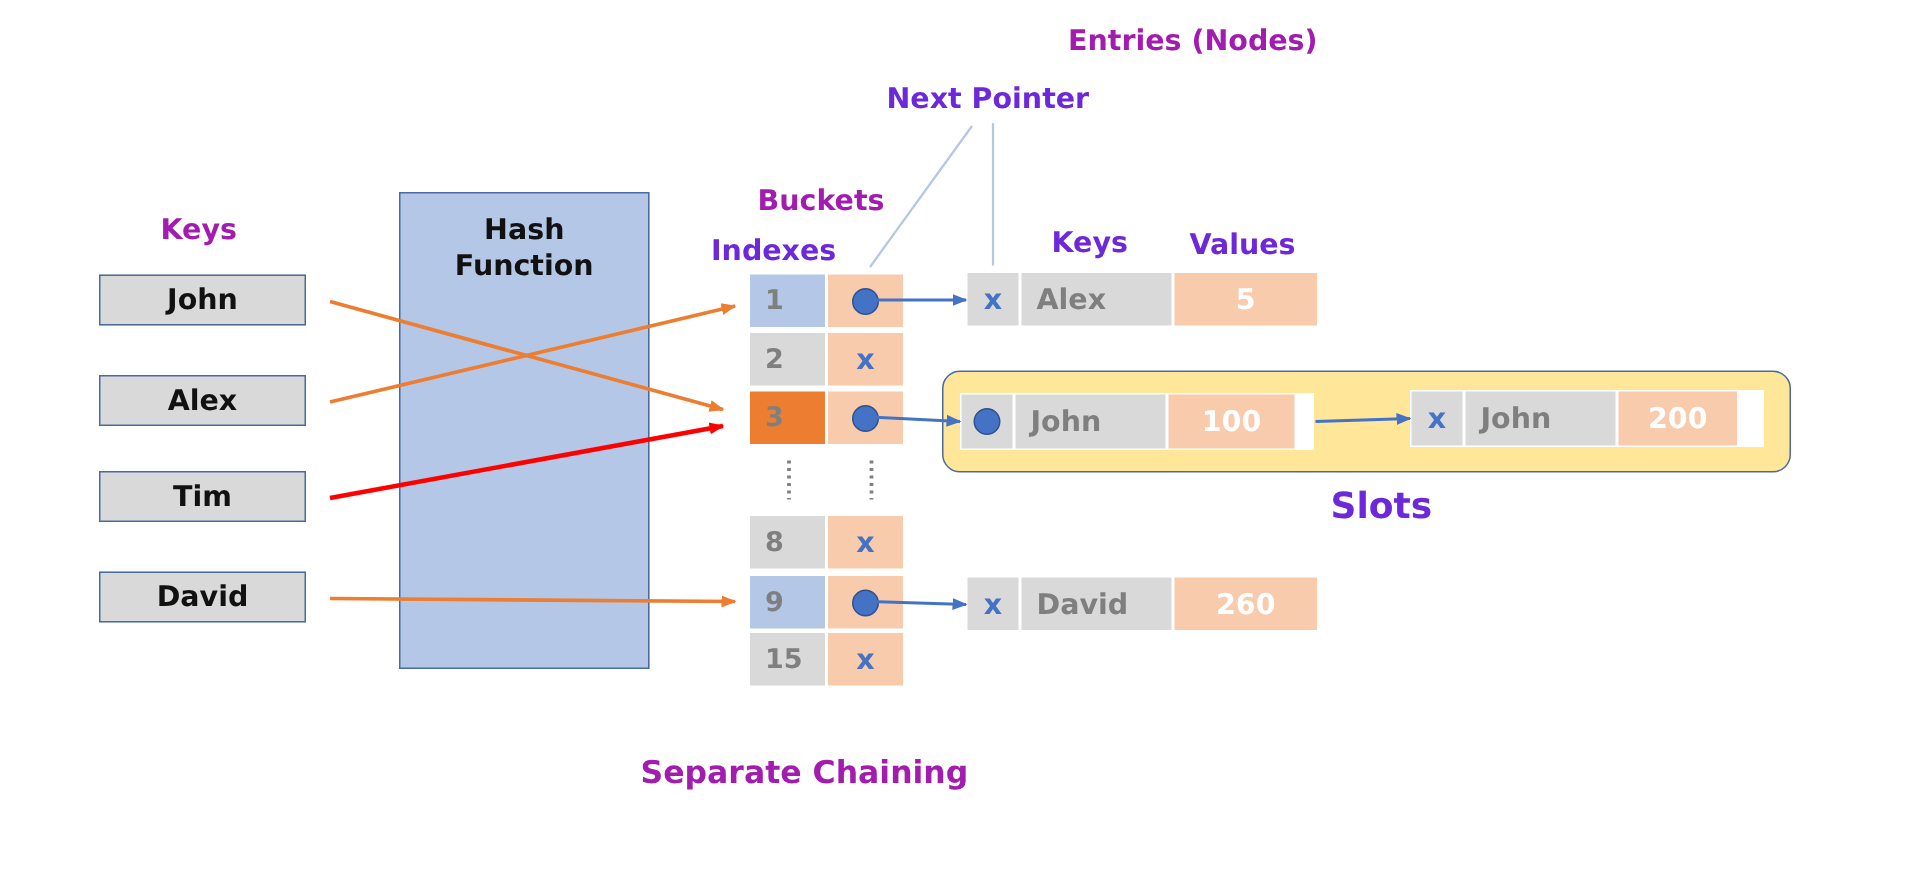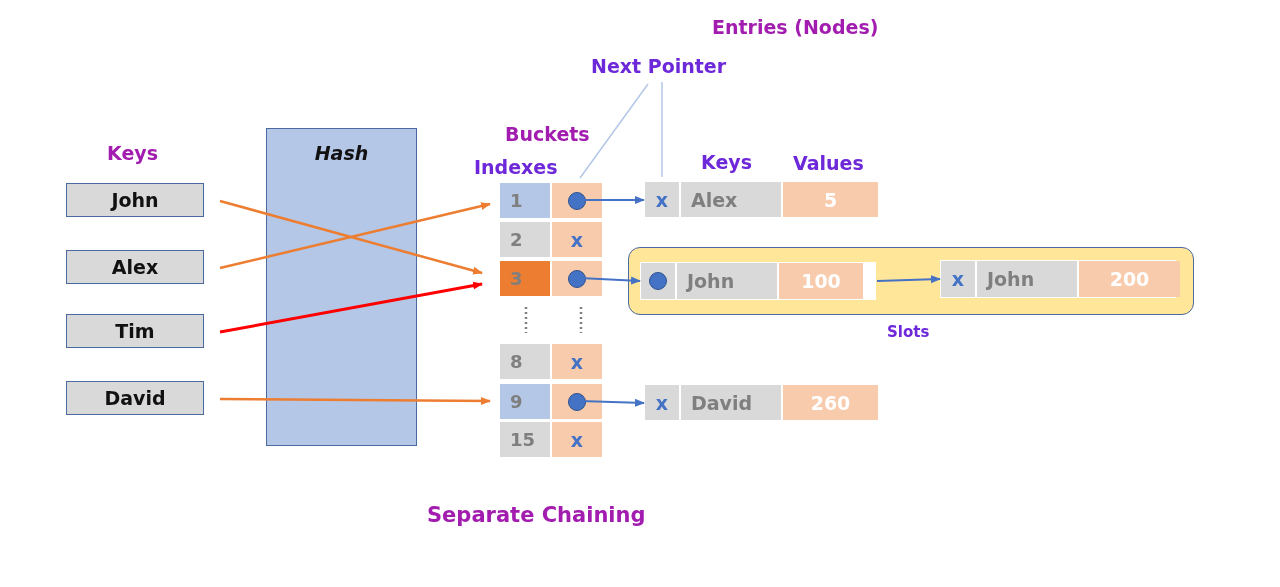--- a/index.html
+++ b/index.html
@@ -4,22 +4,22 @@
 <style>
   html, body { margin: 0; padding: 0; background: #ffffff; }
   body { width: 1280px; height: 587px; position: relative; overflow: hidden;
          font-family: "DejaVu Sans", sans-serif; }
   .lbl { position: absolute; font-weight: bold; white-space: nowrap; }
   .black { color: #a21caf; }
   .pale { color: #6d28d9; }
   .keybox { position: absolute; left: 66px; width: 138px; height: 34px; box-sizing: border-box;
             background: #d9d9d9; border: 1.5px solid #4a6aa0; display: flex; align-items: center;
             justify-content: center; font-weight: bold; font-size: 19px; color: #111; }
-  .hash { position: absolute; left: 266px; top: 128px; width: 151px; height: 318px; box-sizing: border-box;
-          background: #b4c7e7; border: 1.5px solid #4a6aa0; font-style: italic; }
+  .hash { position: absolute; left: 266px; top: 128px; width: 167px; height: 318px; box-sizing: border-box;
+          background: #b4c7e7; border: 1.5px solid #4a6aa0; }
   .hash-title { position: absolute; top: 12px; left: 0; right: 0; text-align: center;
                 font-weight: bold; font-size: 19px; line-height: 24px; color: #111; }
   .cell { position: absolute; box-sizing: border-box; display: flex; align-items: center;
           font-weight: bold; font-size: 18px; }
   .idx { color: #7f7f7f; padding-left: 10px; width: 50px; height: 35px; left: 500px; }
   .ptr { left: 552px; width: 50px; height: 35px; background: #f8cbad; justify-content: center;
          color: #4472c4; font-size: 19px; }
   .grey { background: #d9d9d9; }
   .blue { background: #b4c7e7; }
   .orange { background: #ed7d31; }
@@ -50,30 +50,31 @@
 
   <line x1="648" y1="84" x2="580" y2="178" stroke="#b4c7e7" stroke-width="1.5"></line>
   <line x1="662" y1="82" x2="662" y2="177" stroke="#b4c7e7" stroke-width="1.5"></line>
 </svg>
 
 <div class="lbl black" style="left:107px; top:142px; font-size:19px;">Keys</div>
 
 <div class="hash">
   <div class="hash-title" id="hashTitle">
       <div>Hash</div>
+      <div>Function</div>
     </div>
 </div>
 
 <div class="lbl black" style="left:505px; top:123px; font-size:19px;">Buckets</div>
 <div class="lbl pale" style="left:474px; top:156px; font-size:19px;">Indexes</div>
 <div class="lbl black" style="left:712px; top:16px; font-size:19px;">Entries (Nodes)</div>
 <div class="lbl pale" style="left:591px; top:55px; font-size:19px;">Next Pointer</div>
 <div class="lbl pale" style="left:701px; top:151px; font-size:19px;">Keys</div>
 <div class="lbl pale" style="left:793px; top:152px; font-size:19px;">Values</div>
-<div class="lbl pale" style="left:887px; top:323px; font-size:15px;">Slots</div>
+<div class="lbl pale" style="left:887px; top:323px; font-size:24px;">Slots</div>
 <div class="lbl black" style="left:427px; top:503px; font-size:21px;">Separate Chaining</div>
 
 <div class="keybox" style="top:183px;">John</div>
 <div class="keybox" style="top:250px;">Alex</div>
 <div class="keybox" style="top:314px;">Tim</div>
 <div class="keybox" style="top:381px;">David</div>
 
 <div class="slots"></div>
 
 <div id="buckets">
@@ -111,21 +112,21 @@
     <div class="node-wrap" style="left: 640px; top: 262px; width: 236px; height: 38px;">
       <div class="cell n-ptr" style="left: 1px; top: 1px; width: 34px; height: 36px;">
         <div class="dot"></div>
       </div>
       <div class="cell n-key" style="left: 37px; top: 1px; width: 100px; height: 36px;">John</div>
       <div class="cell n-val" style="left: 139px; top: 1px; width: 84px; height: 36px;">100</div>
     </div>
     <div class="node-wrap" style="left: 940px; top: 260px; width: 236px; height: 38px;">
       <div class="cell n-ptr" style="left: 1px; top: 1px; width: 34px; height: 36px;">x</div>
       <div class="cell n-key" style="left: 37px; top: 1px; width: 100px; height: 36px;">John</div>
-      <div class="cell n-val" style="left: 139px; top: 1px; width: 101px; height: 36px;">200</div>
+      <div class="cell n-val" style="left: 139px; top: 1px; width: 79px; height: 36px;">200</div>
     </div>
     <div class="node-wrap" style="left: 644px; top: 384px; width: 236px; height: 37px;">
       <div class="cell n-ptr" style="left: 1px; top: 1px; width: 34px; height: 35px;">x</div>
       <div class="cell n-key" style="left: 37px; top: 1px; width: 100px; height: 35px;">David</div>
       <div class="cell n-val" style="left: 139px; top: 1px; width: 95px; height: 35px;">260</div>
     </div>
   </div>
 
 <svg class="overlay" id="arrows" width="1280" height="587" style="pointer-events:none;">
     <defs>

